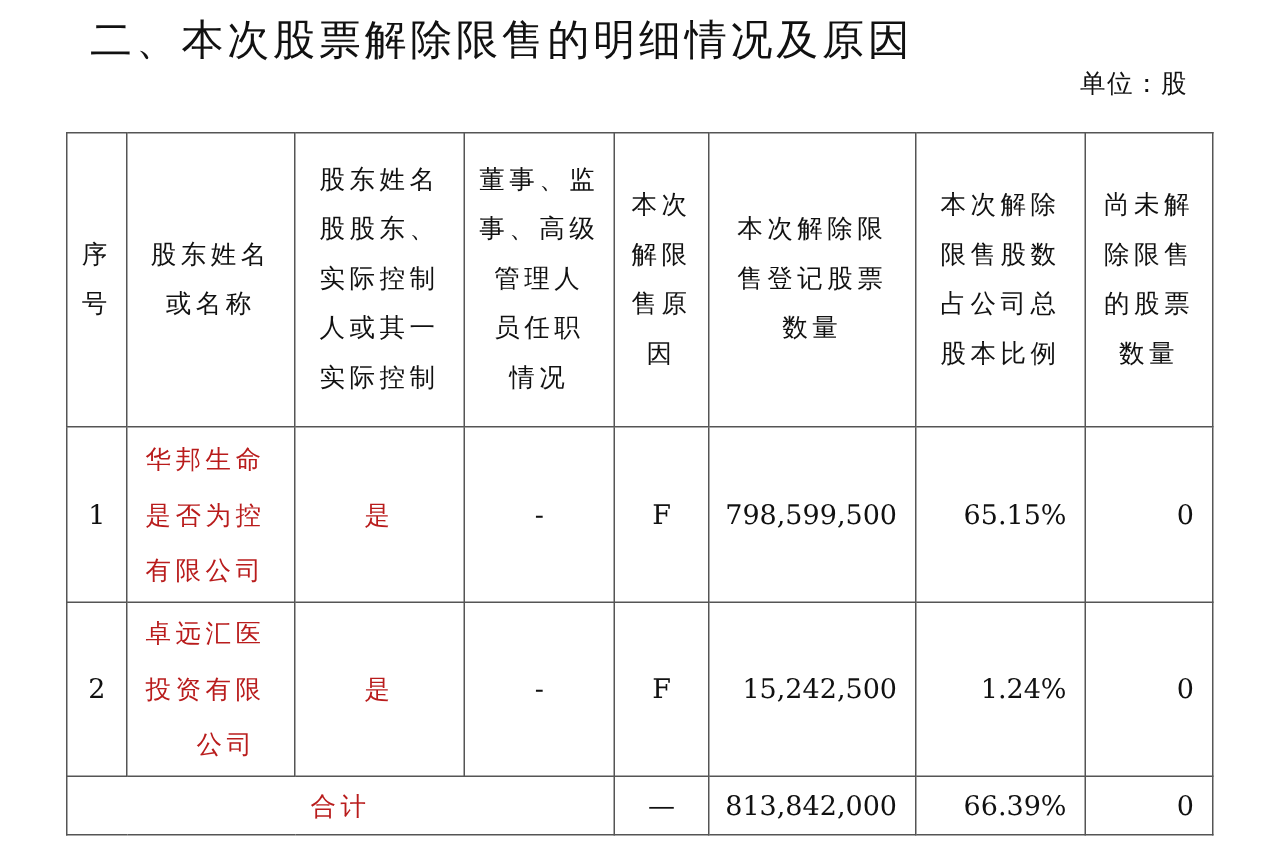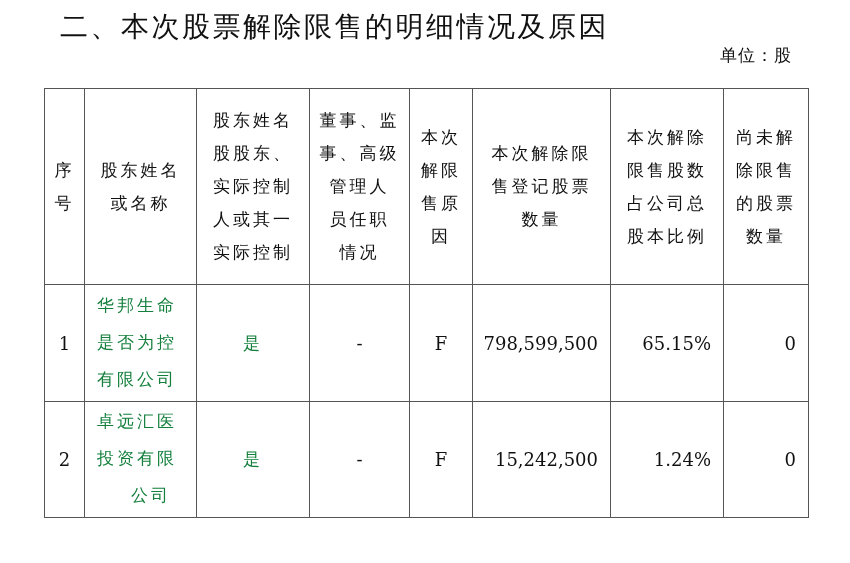--- a/index.html
+++ b/index.html
@@ -52,24 +52,24 @@
     .hdr {
       font-family: "DejaVu Sans", "Liberation Sans", sans-serif;
       font-size: 17px;
       line-height: 33px;
       text-align: center;
       letter-spacing: 3px;
       color: #111;
     }
     .hdr .ln { display: block; }
     .cjk {
-      font-family: Liberation Mono, monospace;
+      font-family: Liberation Serif, serif;
       font-size: 17px;
       letter-spacing: 3px;
-      color: #15803d;
+      color: #b91c1c;
     }
     .name-cell {
       text-align: left;
       padding-left: 12px !important;
       line-height: 37px;
     }
     .name-cell .ln { display: block; }
     .num {
       font-family: "DejaVu Serif", "Liberation Serif", serif;
       font-size: 18px;
@@ -171,14 +171,21 @@
       <span class="ln" style="padding-left:34px">公司</span>
     </td>
     <td class="cjk center">是</td>
     <td class="num center">-</td>
     <td class="num center">F</td>
     <td class="num right">15,242,500</td>
     <td class="num right">1.24%</td>
     <td class="num right">0</td>
   </tr>
 
+  <tr class="total-row">
+    <td colspan="4" class="cjk center">合计</td>
+    <td class="num center">—</td>
+    <td class="num right">813,842,000</td>
+    <td class="num right">66.39%</td>
+    <td class="num right">0</td>
+  </tr>
 </tbody>
   </table>
 
 </body></html>

